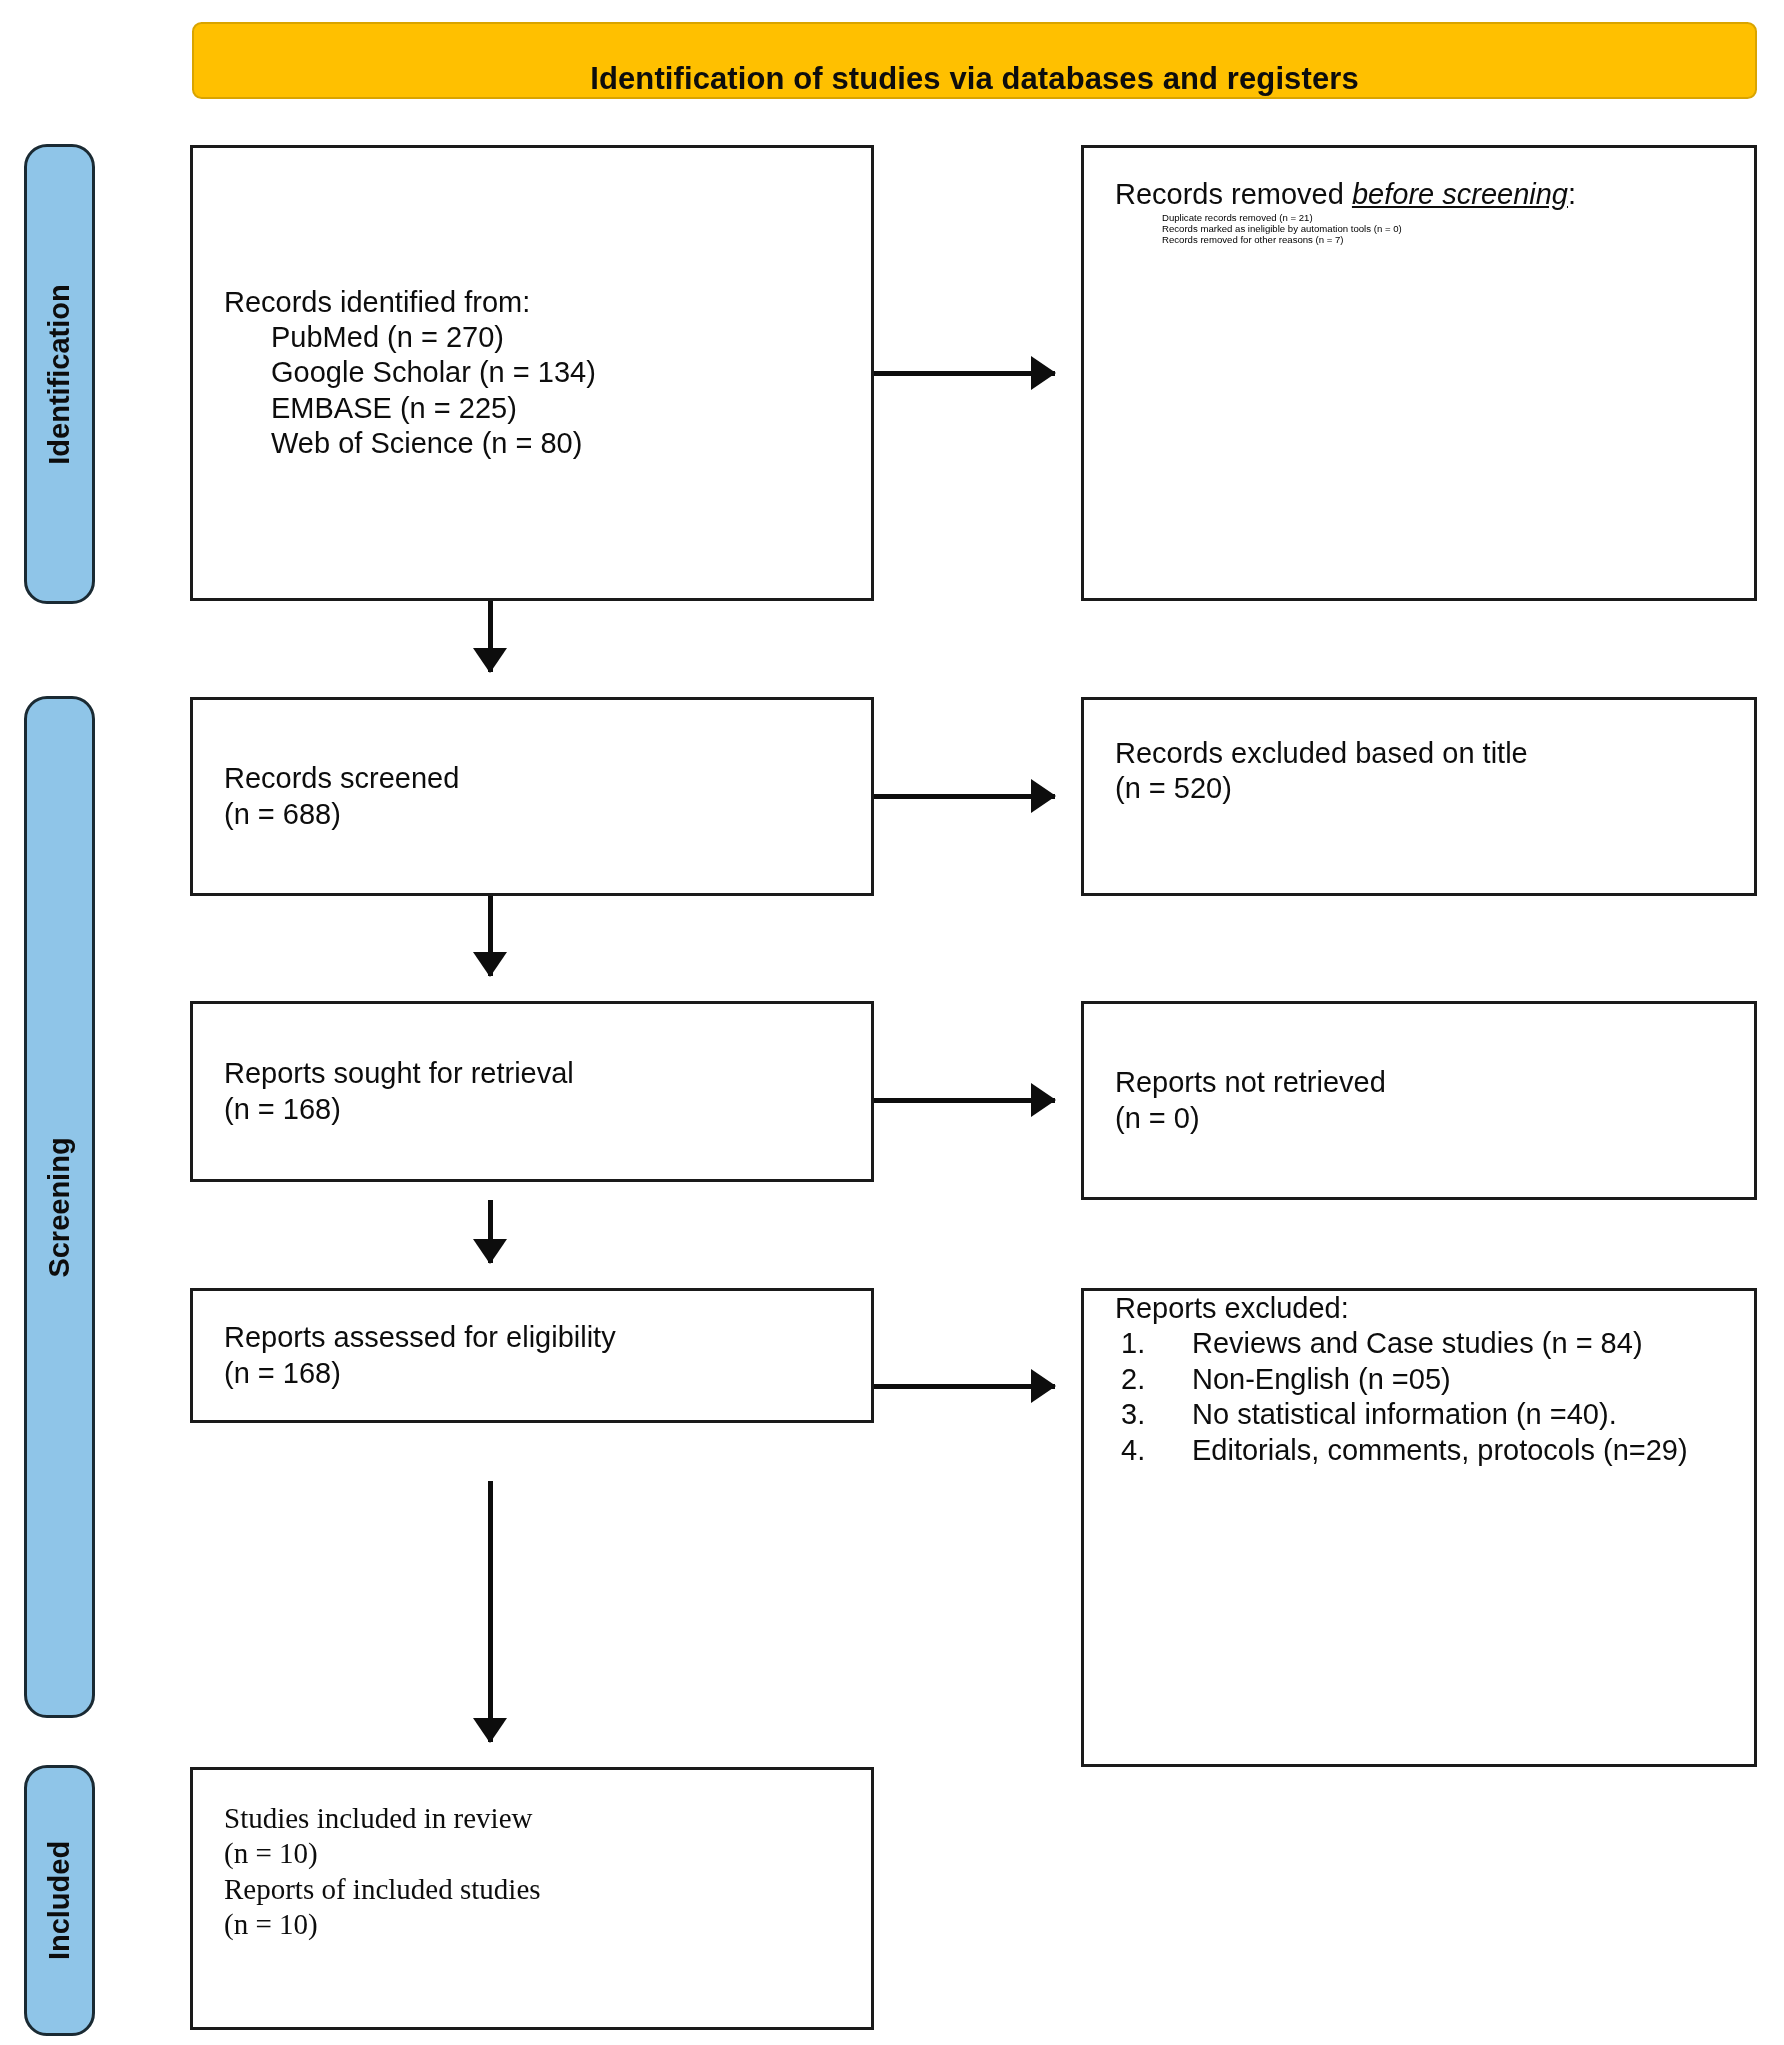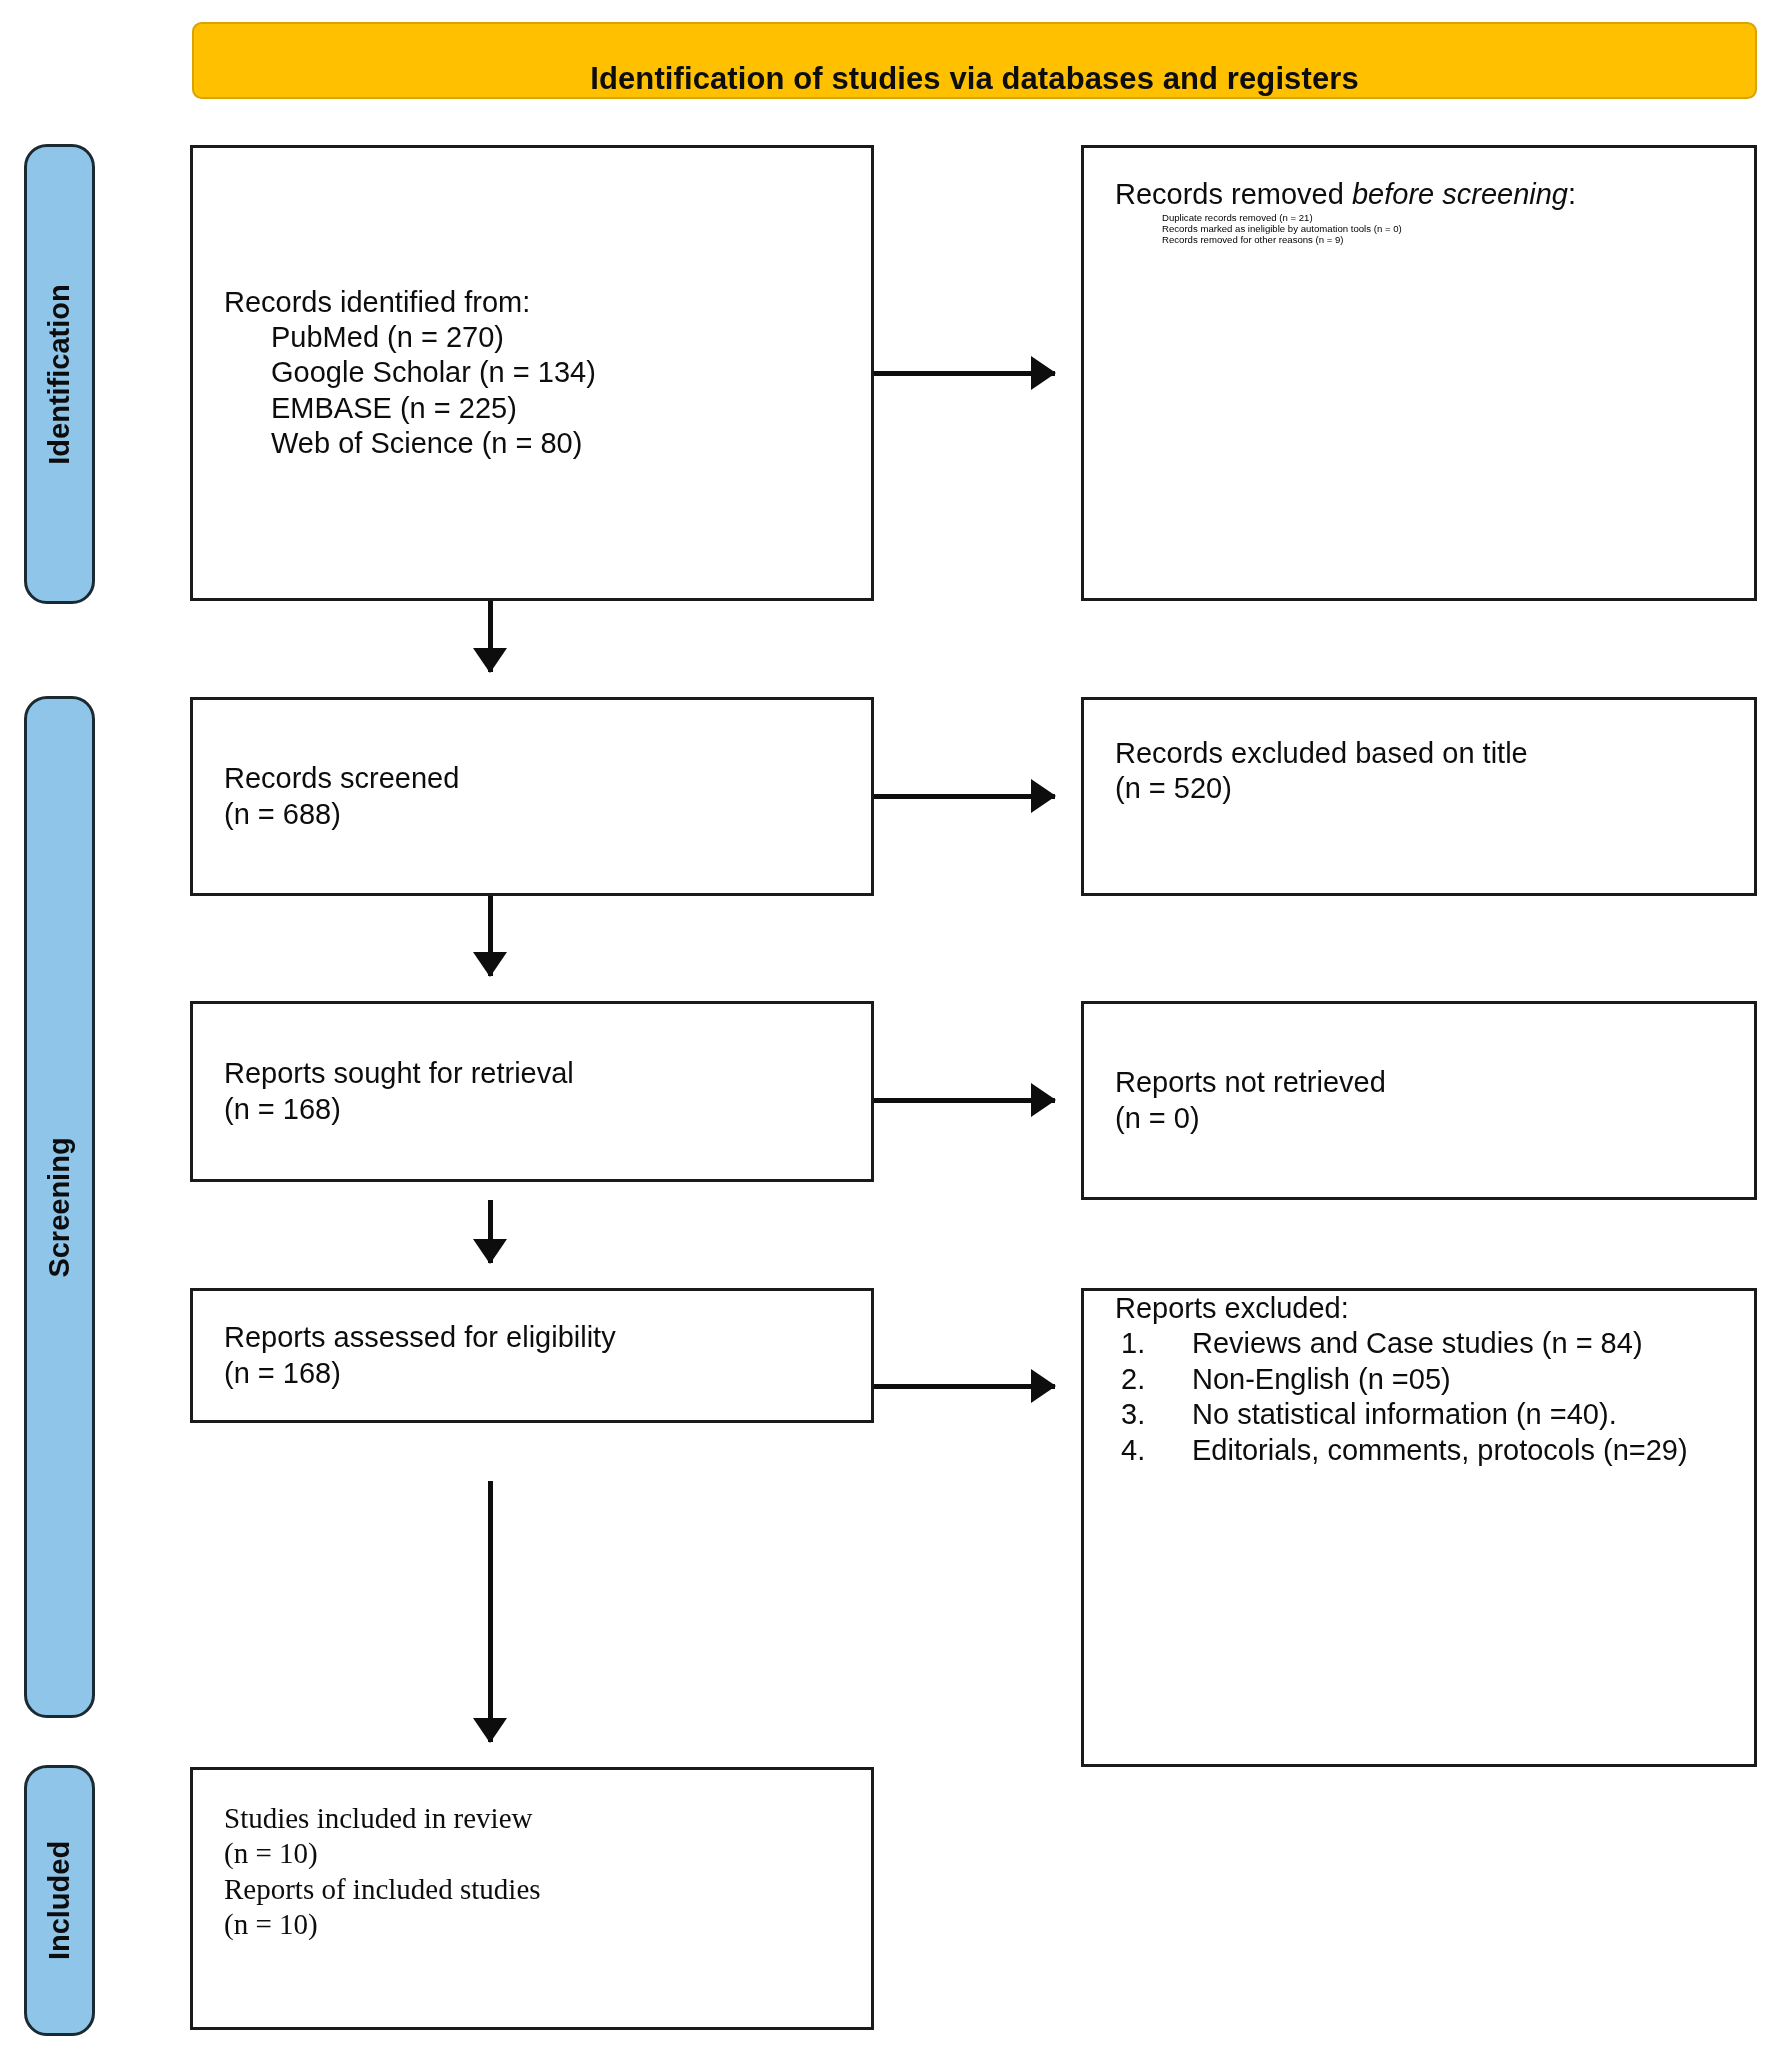--- a/index.html
+++ b/index.html
@@ -87,21 +87,21 @@
     color: #0d0d0d;
   }
   .flow-box .sub-line {
     padding-left: 47px;
     text-indent: 0;
   }
   .flow-box .hang {
     padding-left: 47px;
     text-indent: 0;
   }
-  .flow-box .italic { font-style: italic; }
+  .flow-box .italic { font-style: italic; text-decoration: underline; }
 
   
   .num-list {
     list-style: none;
     margin: 0;
     padding: 0;
   }
   .num-list li {
     font-size: 29px;
     line-height: 1.22;
@@ -199,21 +199,21 @@
     <div class="sub-line">PubMed (n = 270)</div>
     <div class="sub-line">Google Scholar (n = 134)</div>
     <div class="sub-line">EMBASE (n = 225)</div>
     <div class="sub-line">Web of Science (n = 80)</div>
   </div>
 
   <div class="flow-box top-aligned" id="box-removed" style="padding-top:29px;">
     <div class="line"><span>Records removed </span><span class="italic">before screening</span><span>:</span></div>
     <div class="hang">Duplicate records removed (n = 21)</div>
     <div class="hang">Records marked as ineligible by automation tools (n = 0)</div>
-    <div class="hang">Records removed for other reasons (n = 9)</div>
+    <div class="hang">Records removed for other reasons (n = 7)</div>
   </div>
 
   <div class="flow-box" id="box-screened">
     <div class="line">Records screened</div>
     <div class="line">(n = 688)</div>
   </div>
 
   <div class="flow-box top-aligned" id="box-excluded-ta" style="padding-top:36px;">
     <div class="line">Records excluded based on title</div>
     <div class="line">(n = 520)</div>

